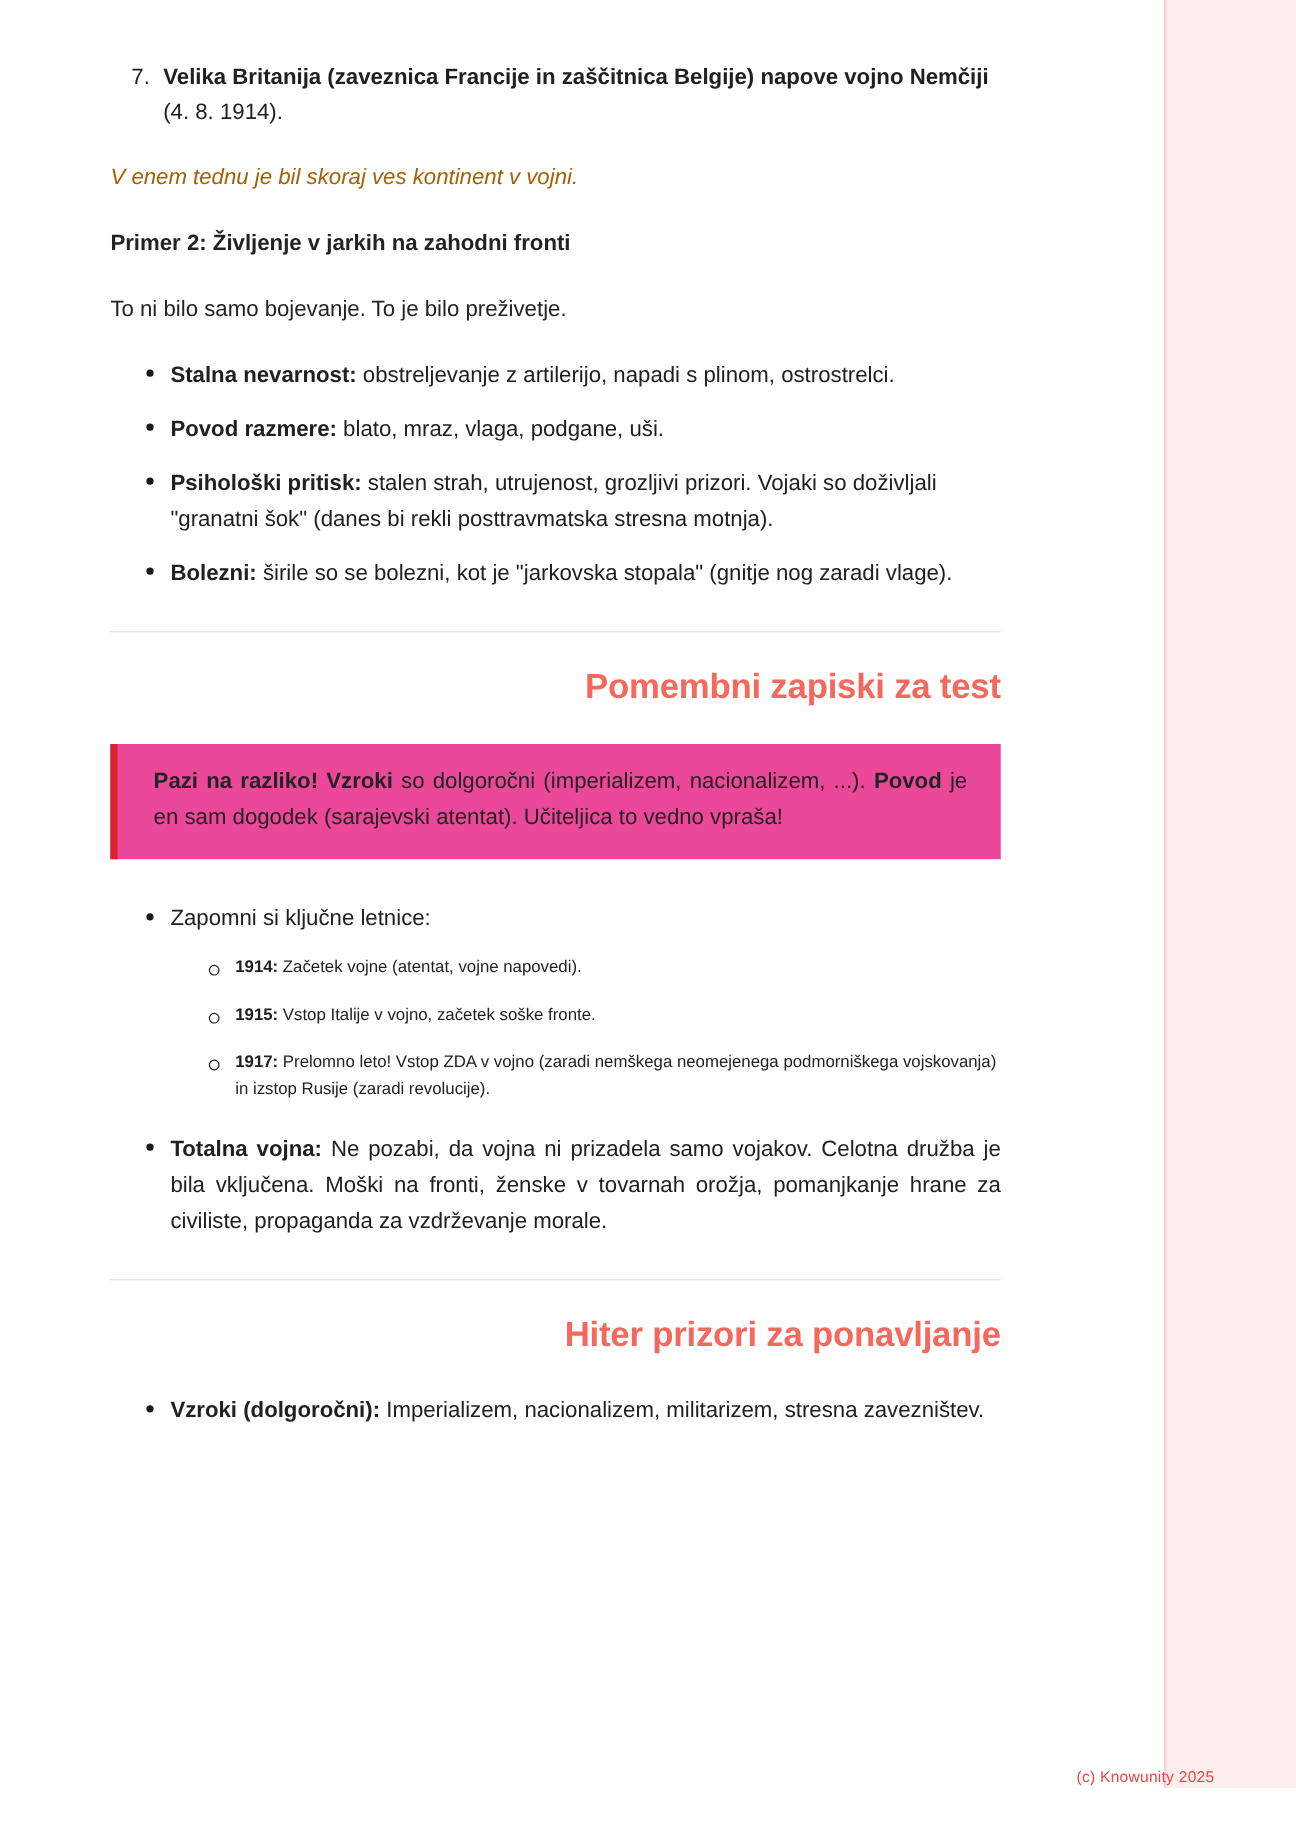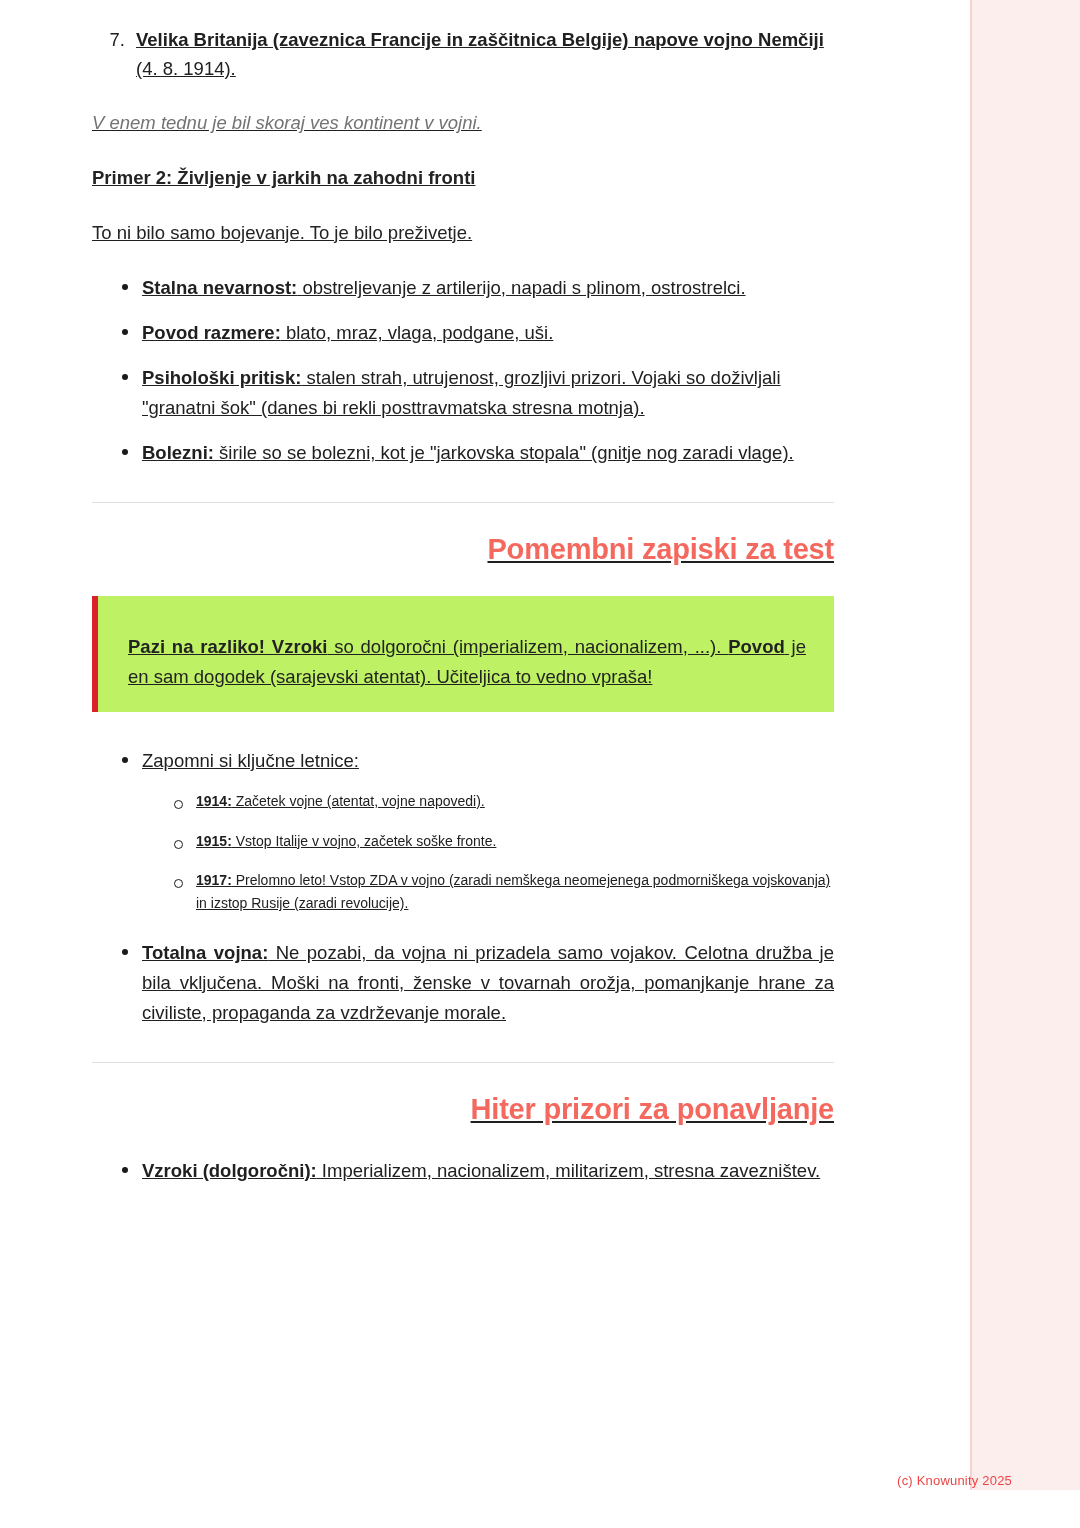--- a/index.html
+++ b/index.html
@@ -27,31 +27,30 @@
     top: 0;
     right: 0;
     width: 110px;
     height: 1490px;
     background: #fdeeee;
     border-left: 2px solid #f6d3d3;
   }
   .content {
     position: absolute;
     left: 92px;
-    top: 26px;
+    top: 50px;
     width: 742px;
-    text-decoration: underline;
   }
   p {
     margin: 0 0 26px 0;
     font-size: 18.5px;
     line-height: 1.55;
     color: #232323;
   }
-  .italic { font-style: italic; color: #737373; }
+  .italic { font-style: italic; color: #a16207; }
   .bold { font-weight: bold; }
 
   ol.numbered {
     margin: 0 0 26px 0;
     padding-left: 38px;
     font-size: 18.5px;
     line-height: 1.55;
   }
   ol.numbered li { margin-bottom: 4px; padding-left: 6px; }
 
@@ -107,23 +106,23 @@
   }
   h2.section {
     font-size: 29px;
     font-weight: bold;
     color: #f4685e;
     margin: 0 0 30px 0;
     letter-spacing: -0.2px;
     text-align: right;
   }
   .callout {
-    background: #bef264;
+    background: #ec4899;
     border-left: 6px solid #d8232a;
-    padding: 36px 28px 20px 30px;
+    padding: 16px 28px 20px 30px;
     margin: 0 0 34px 0;
     font-size: 18.5px;
     line-height: 1.62;
     text-align: justify;
     color: #1e1e1e;
   }
   .callout p { margin: 0; font-size: 18.5px; line-height: 1.62; }
   .justify { text-align: justify; }
   .watermark {
     position: absolute;

